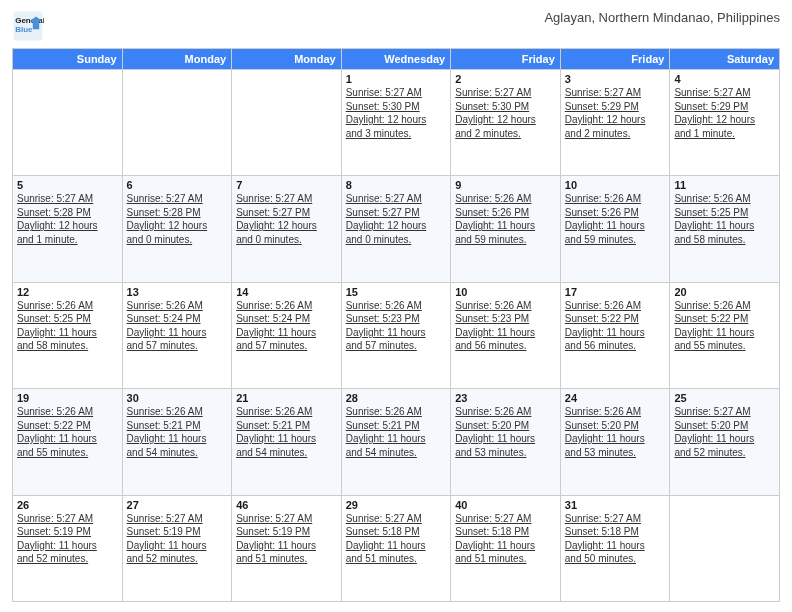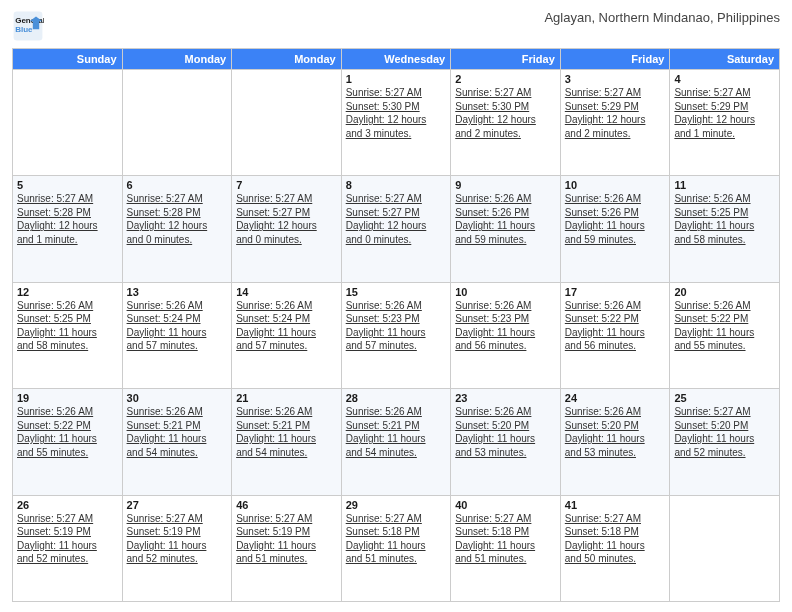--- a/index.html
+++ b/index.html
@@ -337,21 +337,21 @@
 and 51 minutes.</div>
           </td>
           <td>
             <span class="day-num">40</span>
             <div class="day-info" style="white-space: pre-line;">Sunrise: 5:27 AM
 Sunset: 5:18 PM
 Daylight: 11 hours
 and 51 minutes.</div>
           </td>
           <td>
-            <span class="day-num">41</span>
+            <span class="day-num">31</span>
             <div class="day-info" style="white-space: pre-line;">Sunrise: 5:27 AM
 Sunset: 5:18 PM
 Daylight: 11 hours
 and 50 minutes.</div>
           </td>
           <td class="empty"></td>
         </tr>
       </tbody>
   </table>
 </div>

